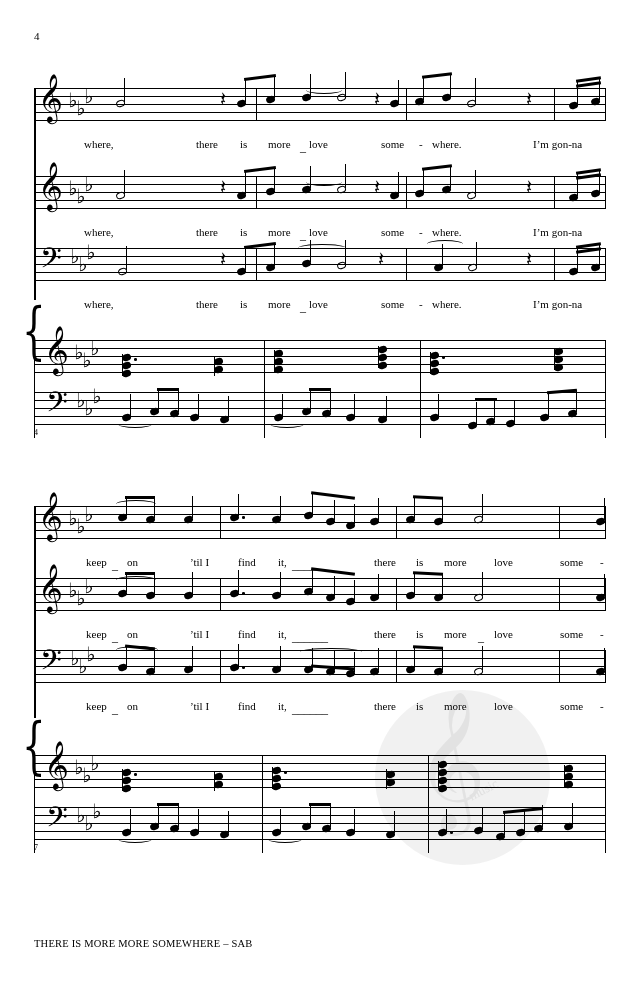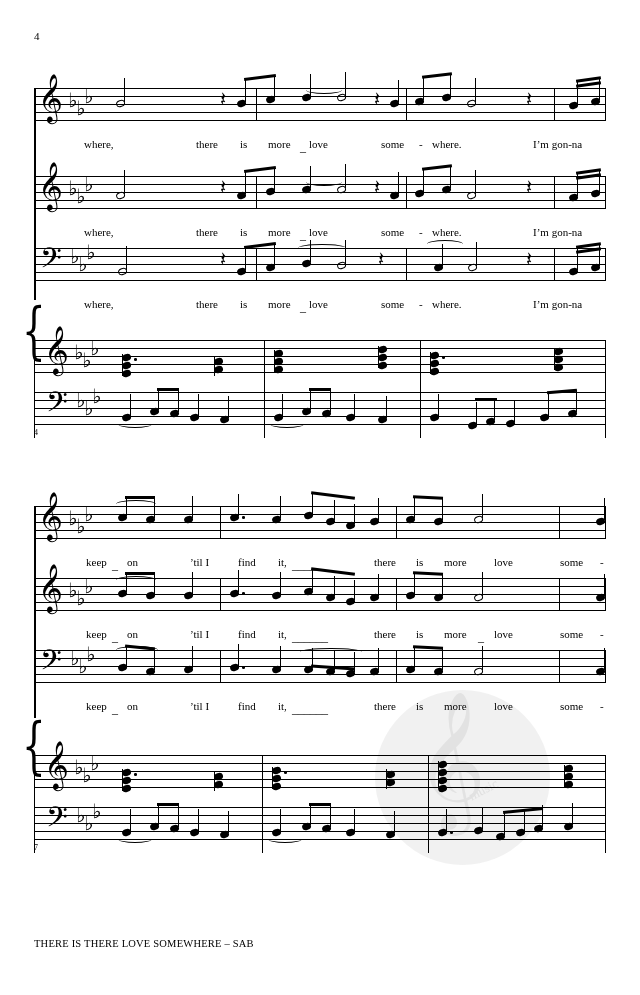--- a/index.html
+++ b/index.html
@@ -819,16 +819,16 @@
       <div class="nh" style="left:500px; top:18px;"></div>
       <div class="stem" style="left:508px; top:-2px; height:22px;"></div>
       <div class="beam" style="left:469px; top:2px; width:40px; transform:rotate(-6deg);"></div>
       <div class="nh" style="left:530px; top:16px;"></div>
       <div class="stem" style="left:538px; top:-4px; height:22px;"></div>
     </div>
 
     <div class="measure-number" style="left:34px; top:843px;">7</div>
   </div>
 
-  <div class="footer-title">THERE IS THERE LOVE SOMEWHERE – SAB</div>
+  <div class="footer-title">THERE IS MORE MORE SOMEWHERE – SAB</div>
 
   </div>
 </div>
 
 </body></html>

